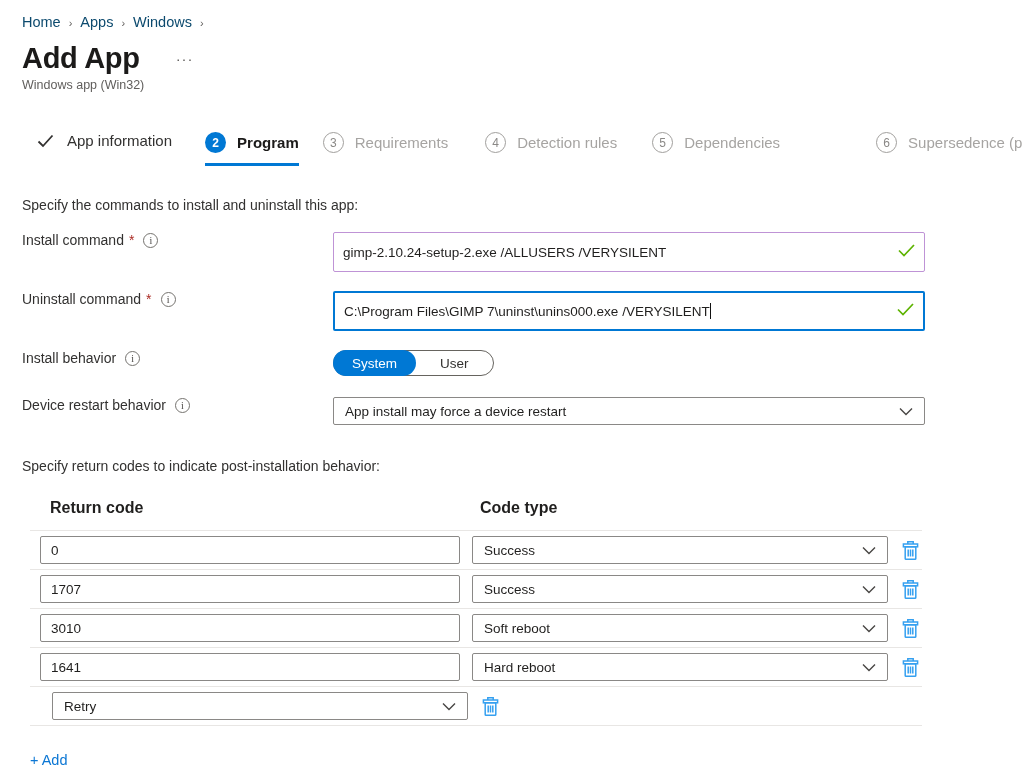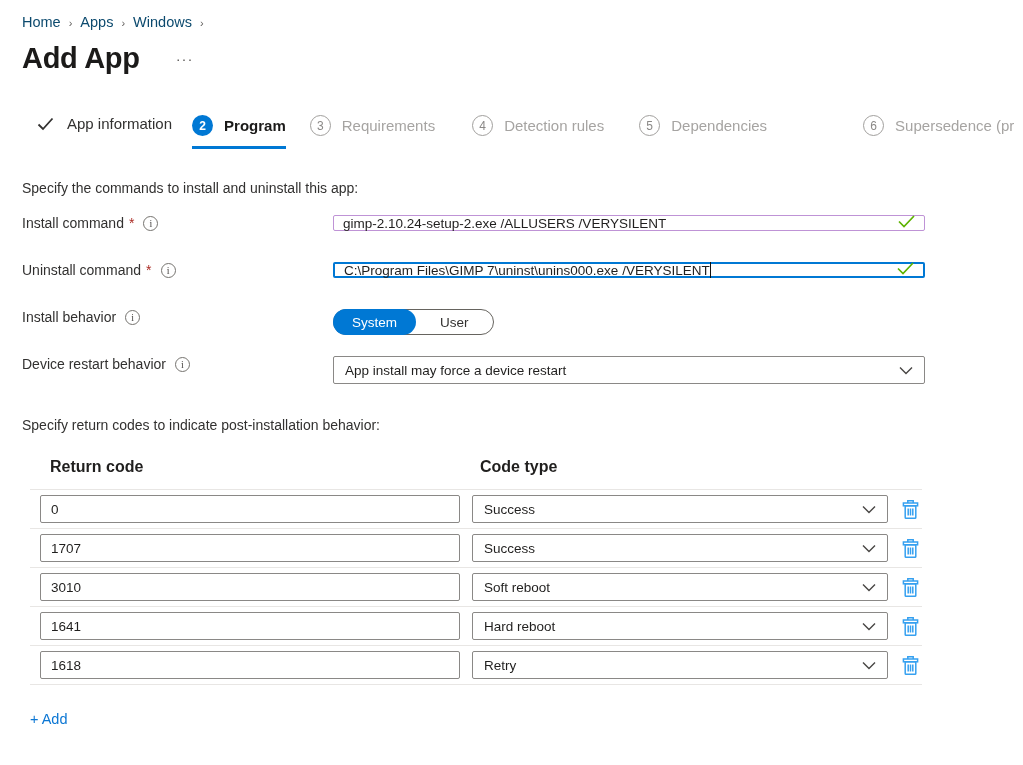--- a/index.html
+++ b/index.html
@@ -19,21 +19,21 @@
 
   
   .title-row { display:flex; align-items:center; margin-top:12px; }
   .page-title { font-size:29px; font-weight:700; color:#1b1a19; letter-spacing:-0.3px; }
   .more-btn { margin-left:36px; color:#605e5c; font-size:15px; letter-spacing:1px; cursor:pointer; }
   .page-subtitle { font-size:12.5px; color:#605e5c; margin-top:3px; }
 
   
   .steps { display:flex; align-items:flex-start; margin:40px 0 0 15px; }
   .step { display:flex; align-items:center; position:relative; padding-bottom:13px; white-space:nowrap; }
-  .step:nth-child(1){ margin-right:20px; }
+  .step:nth-child(1){ margin-right:33px; }
   .step:nth-child(2){ margin-right:24px; }
   .step:nth-child(3){ margin-right:37px; }
   .step:nth-child(4){ margin-right:35px; }
   .step:nth-child(5){ margin-right:96px; }
   .step-circle {
     width:21px; height:21px; border-radius:50%; flex:0 0 21px;
     display:flex; align-items:center; justify-content:center;
     font-size:12px; margin-right:11px;
   }
   .step.active .step-circle { background:#0078d4; color:#fff; font-weight:700; }
@@ -51,21 +51,21 @@
   .form-row { display:flex; align-items:flex-start; margin-top:19px; min-height:28px; }
   .form-label { width:311px; display:flex; align-items:center; font-size:14px; color:#323130; }
   .req-star { color:#ab2b24; margin-left:5px; font-size:14px; }
   .info-icon {
     width:15px; height:15px; border:1px solid #75736f; border-radius:50%;
     display:inline-flex; align-items:center; justify-content:center;
     font-size:10px; color:#484644; margin-left:9px; flex:0 0 15px;
     font-family:"Liberation Serif", serif;
   }
   .text-field {
-    width:592px; height:16px; border:1px solid #bf93d6; border-radius:2px;
+    width:592px; height:40px; border:1px solid #bf93d6; border-radius:2px;
     display:flex; align-items:center; padding:0 9px; background:#fff;
   }
   .text-field.focused { border:2px solid #0078d4; }
   .field-text { font-size:13.5px; color:#201f1e; white-space:nowrap; overflow:hidden; }
   .caret { width:1px; height:16px; background:#111; flex:0 0 1px; }
   .field-spacer { flex:1; }
 
   .seg-control { display:inline-flex; align-items:center; height:26px; border:1px solid #66645f; border-radius:14px; }
   .seg-selected {
     background:#0078d4; color:#fff; height:26px; margin:-1px 0 -1px -1px;
@@ -107,20 +107,21 @@
     <span class="crumb-sep">›</span>
     <span class="crumb">Windows</span>
     <span class="crumb-sep">›</span>
   </div>
 
   
   <div class="title-row">
     <span class="page-title">Add App</span>
     <span class="more-btn">···</span>
   </div>
+  <div class="page-subtitle">Windows app (Win32)</div>
 
   
   <div class="steps">
     <div class="step completed">
       <span class="check-icon">
         <svg width="17" height="14" viewBox="0 0 17 14">
             <path d="M1.5 7.5 L6 12 L15.5 1.5" fill="none" stroke="#323130" stroke-width="1.8"></path>
           </svg>
       </span>
       <span class="step-label">App information</span>
@@ -308,21 +309,20 @@
               <rect x="4.2" y="6.8" width="10.6" height="12.4" rx="0.8"></rect>
               <line x1="7.2" y1="9.5" x2="7.2" y2="16.5"></line>
               <line x1="9.5" y1="9.5" x2="9.5" y2="16.5"></line>
               <line x1="11.8" y1="9.5" x2="11.8" y2="16.5"></line>
             </g>
           </svg>
       </button>
     </div>
 
     <div class="rc-row">
-      <input class="rc-input" value="1618" style="">
       <div class="select-box rc-select">
         <span>Retry</span>
         <span><svg width="14" height="9" viewBox="0 0 14 9">
               <path d="M1 1.5 L7 7.5 L13 1.5" fill="none" stroke="#484644" stroke-width="1.4"></path>
             </svg></span>
       </div>
       <button class="trash-btn">
         <svg width="19" height="21" viewBox="0 0 19 21">
             <g fill="none" stroke="#35a0f0" stroke-width="1.5">
               <path d="M6.8 4 V1.8 h5.4 V4"></path>

